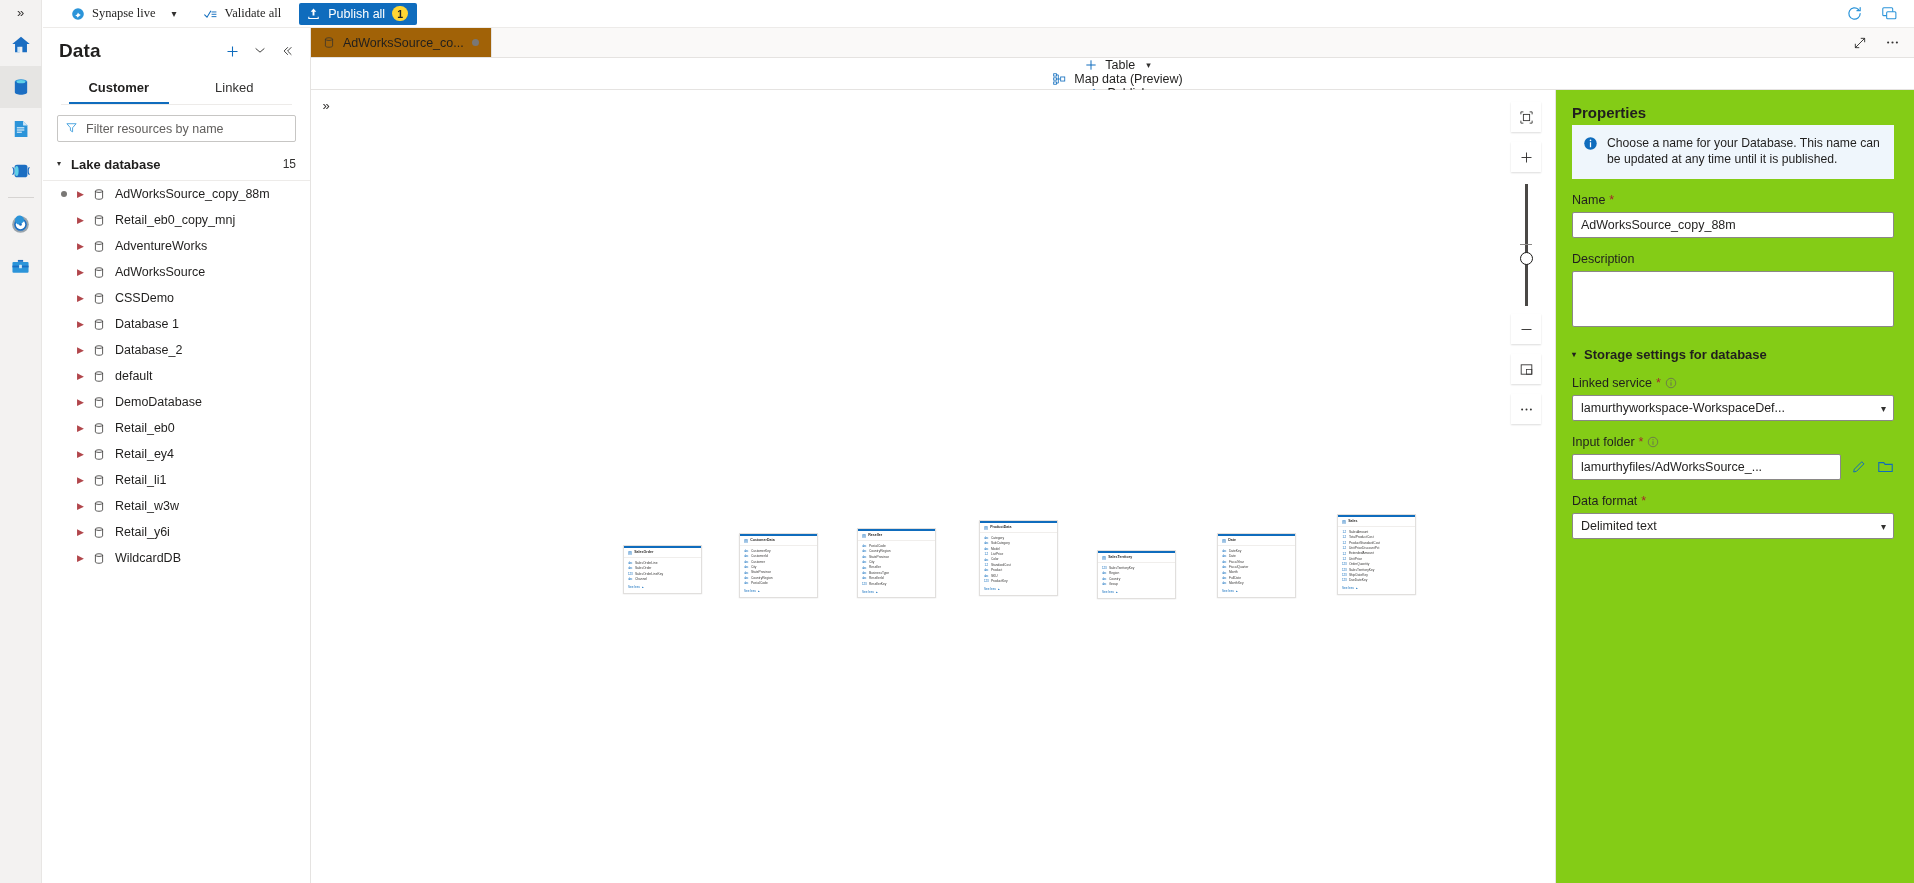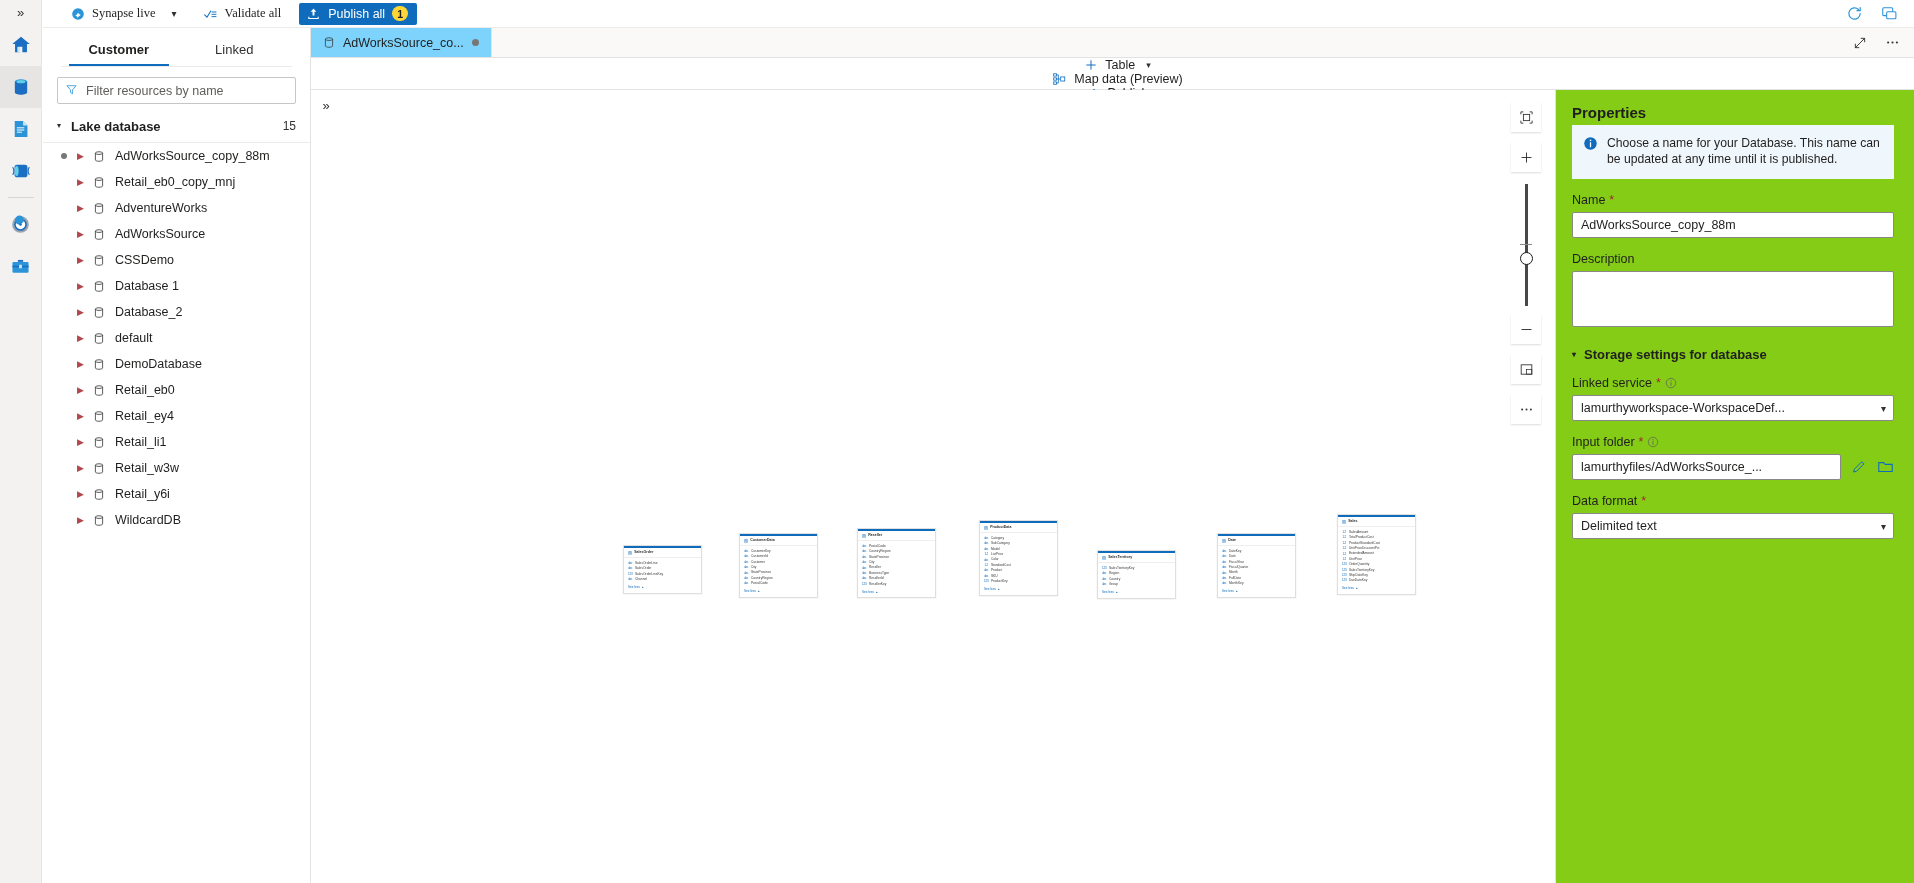--- a/index.html
+++ b/index.html
@@ -108,21 +108,21 @@
 
   
   .editor {
     position:absolute; left:311px; top:28px; right:0; bottom:0; background:#fff;
   }
   .tabstrip {
     height:30px; display:flex; align-items:stretch; border-bottom:1px solid #e5e3e1;
     background:#faf9f8;
   }
   .doctab {
-    display:flex; align-items:center; gap:8px; padding:0 12px; background:#7dd3fc;
+    display:flex; align-items:center; gap:8px; padding:0 12px; background:#a16207;
     border-right:1px solid #e5e3e1; min-width:164px; cursor:pointer; position:relative;
   }
   .doctab .tname { font-size:12.5px; color:#201f1e; }
   .doctab .dirty { width:7px; height:7px; border-radius:50%; background:#797775; }
   .tabstrip-rest { flex:1; }
   .tabstrip-right { display:flex; align-items:center; gap:18px; padding:0 14px; }
 
   .cmdbar {
     height:32px; display:flex; align-items:center; border-bottom:1px solid #e5e3e1;
     background:#ffffff; padding-left:10px;flex-direction:column;
@@ -350,20 +350,41 @@
       <span class="dp-ico">
         <svg width="17" height="17" viewBox="0 0 24 24">
           <rect x="2.5" y="4" width="14" height="11" rx="1.4" stroke="#2b94d9" stroke-width="1.5" fill="none"></rect>
           <rect x="8" y="9.5" width="13" height="10" rx="1.4" fill="#ffffff" stroke="#2b94d9" stroke-width="1.5"></rect>
         </svg>
       </span>
     </div>
   </div>
 
   <div class="datapane">
+    <div class="dp-head">
+      <div class="dp-title">Data</div>
+      <div class="dp-actions">
+        <span class="dp-ico">
+          <svg width="15" height="15" viewBox="0 0 24 24">
+              <path d="M12 4v16M4 12h16" stroke="#0f6cbd" stroke-width="1.7"></path>
+            </svg>
+        </span>
+        <span class="dp-ico gray">
+          <svg width="14" height="14" viewBox="0 0 24 24">
+              <path d="M5 8l7 6 7-6" stroke="#323130" stroke-width="1.6" fill="none" stroke-linecap="round"></path>
+              <path d="M5 13l7 6 7-6" stroke="#323130" stroke-width="1.6" fill="none" stroke-linecap="round" opacity="0"></path>
+            </svg>
+        </span>
+        <span class="dp-ico gray">
+          <svg width="14" height="14" viewBox="0 0 24 24">
+              <path d="M13 6 7 12l6 6M19 6l-6 6 6 6" stroke="#323130" stroke-width="1.6" fill="none" stroke-linecap="round"></path>
+            </svg>
+        </span>
+      </div>
+    </div>
 
     <div class="dp-tabs">
       <div class="dp-tab active">Customer</div>
       <div class="dp-tab">Linked</div>
     </div>
     <div class="dp-tabline"></div>
 
     <div class="dp-filter">
       <span class="fico">
         <svg width="13" height="13" viewBox="0 0 24 24">

